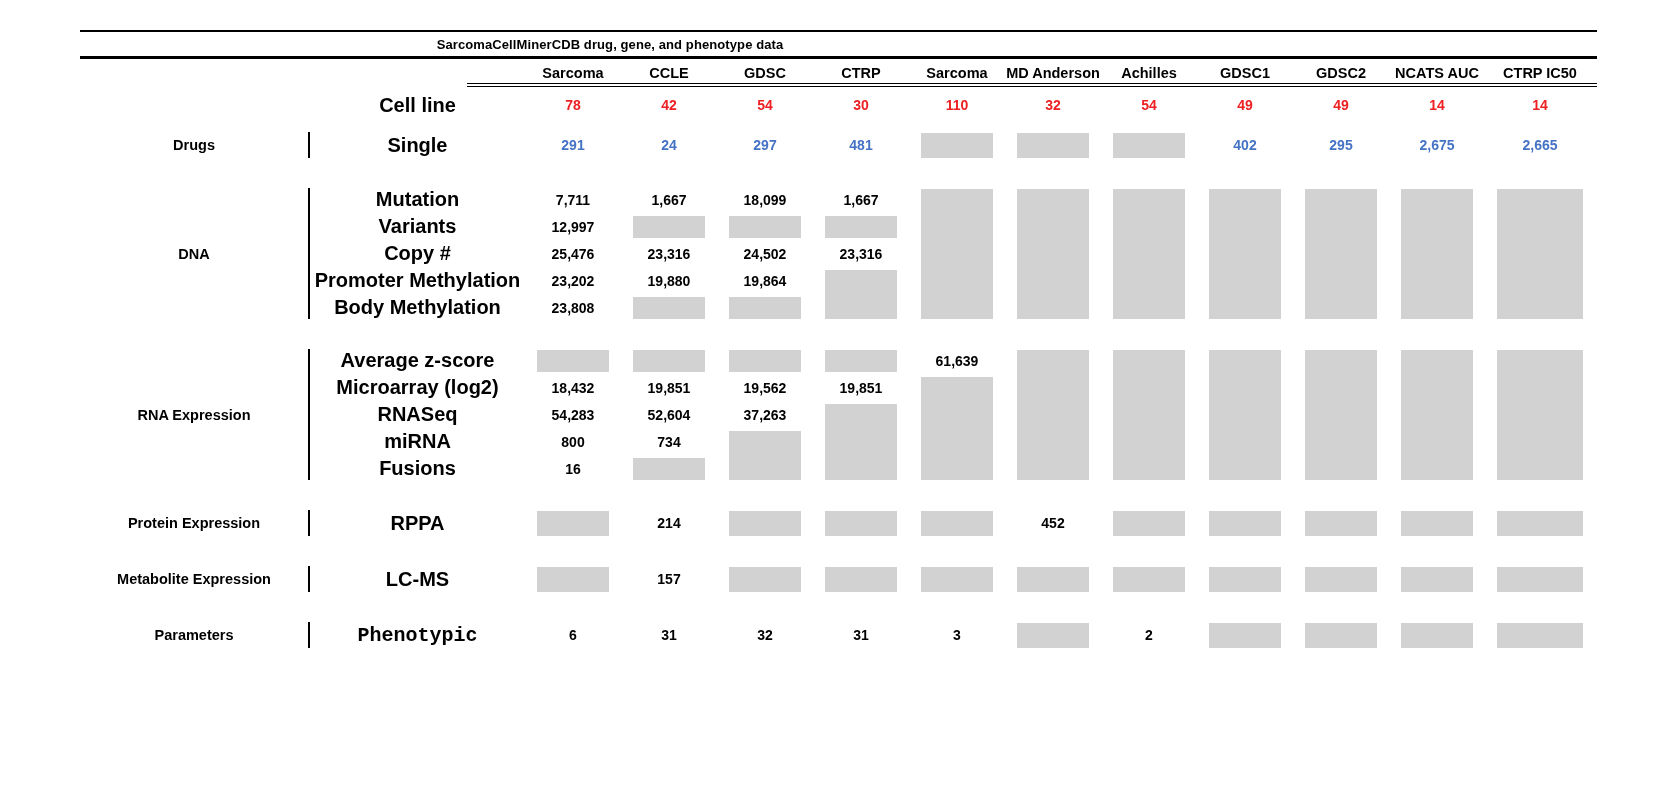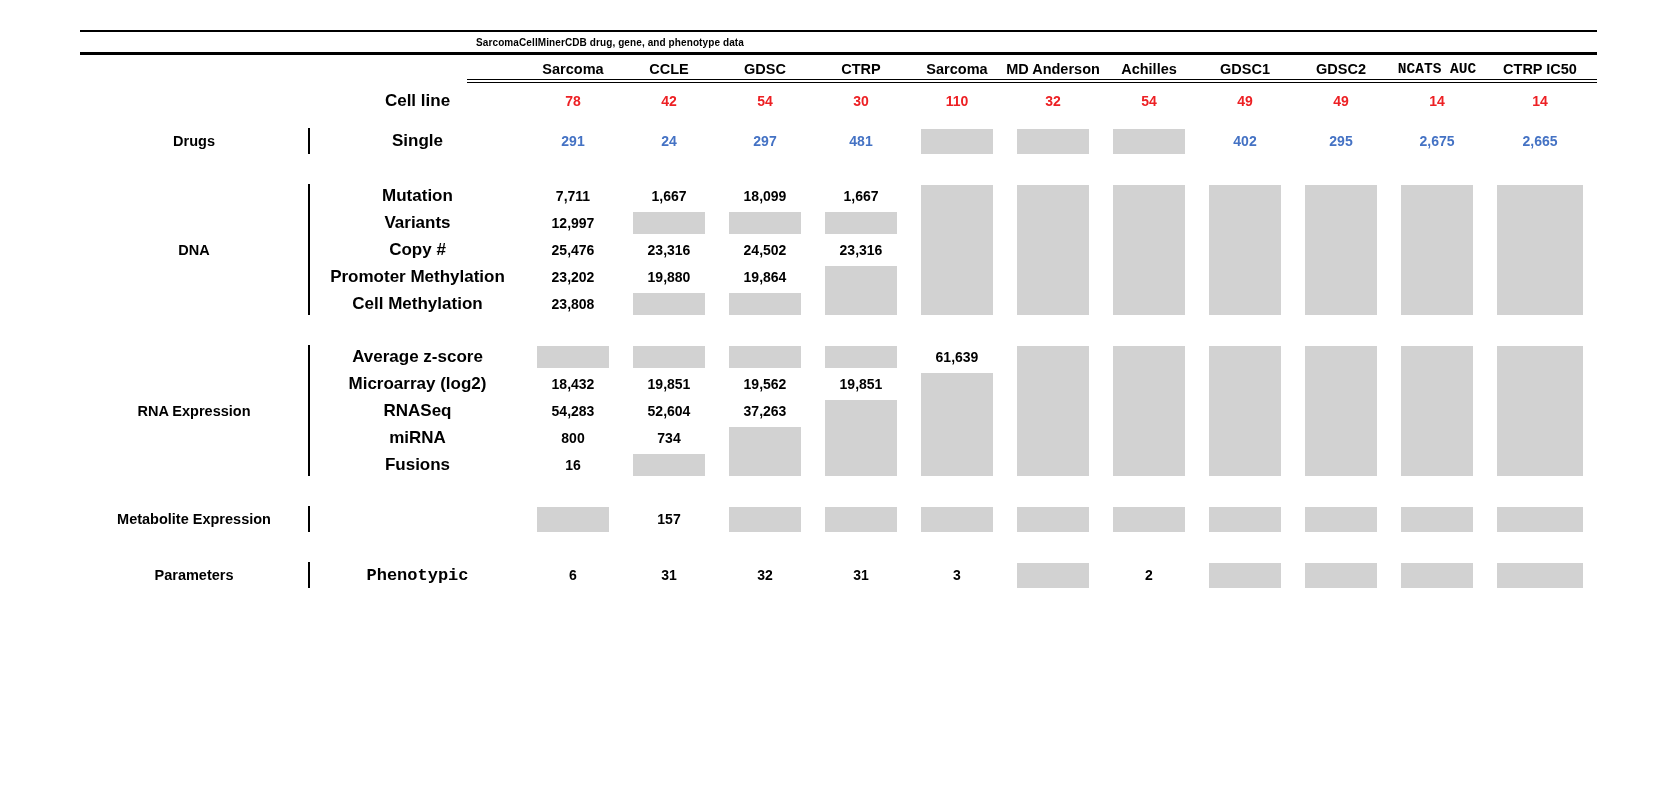--- a/index.html
+++ b/index.html
@@ -3,34 +3,34 @@
 <meta charset="utf-8">
 <style>
   html,body{margin:0;padding:0;background:#fff;}
   body{
     width:1669px;height:800px;overflow:hidden;
     font-family:"Liberation Sans",sans-serif;font-weight:bold;color:#000;
     --red:#ed2024;--blue:#4472c4;--gray:#d2d2d2;
   }
   .wrap{padding:30px 0 0 80px;}
   .title-band{width:1517px;border-top:2px solid #000;border-bottom:3px solid #000;padding:5px 0 4px 0;}
-  .title-text{width:1060px;text-align:center;font-size:10px;letter-spacing:.1px;}
+  .title-text{width:1060px;text-align:center;font-size:13px;letter-spacing:.1px;}
   .grid{display:grid;grid-template-columns:230px 215px repeat(10,96px) 110px;width:1517px;}
   .c{text-align:center;}
   .hdr-top{margin-top:22px;height:22px;}
   .hdr-cell{font-size:14.5px;white-space:nowrap;display:flex;align-items:flex-end;justify-content:center;padding-bottom:2px;}
   .underlined{display:inline-block;border-bottom:2px solid #000;padding:0 14px 2px 14px;}
   .hdr-labels{height:24px;}
   .double-rule{width:1130px;margin-left:387px;height:0;border-bottom:4px double #000;}
   .cellline{margin-top:5px;height:26px;}
   .section{margin-bottom:26px;}
   .section-first{margin-top:12px;}
   .cat{grid-column:1;display:flex;align-items:center;justify-content:center;text-align:center;
        font-size:14.5px;border-right:2px solid #000;margin:2px 0;white-space:nowrap;}
-  .sub{grid-column:2;display:flex;align-items:center;justify-content:center;font-size:17px;white-space:nowrap;}
+  .sub{grid-column:2;display:flex;align-items:center;justify-content:center;font-size:20px;white-space:nowrap;}
   .val{display:flex;align-items:center;justify-content:center;font-size:14px;white-space:nowrap;}
   .red{color:var(--red);}
   .blue{color:var(--blue);}
   .box{background:var(--gray);margin:2.5px 12px;}
 </style>
 </head>
 <body style="--red: #ed2024; --blue: #4472c4; --gray: #d2d2d2;">
 
 <div class="wrap">
 
@@ -42,21 +42,21 @@
   <div class="grid hdr-labels" id="hdr-labels">
       <div class="c hdr-cell" style="grid-column: 3;">Sarcoma</div>
       <div class="c hdr-cell" style="grid-column: 4;">CCLE</div>
       <div class="c hdr-cell" style="grid-column: 5; text-align: right;">GDSC</div>
       <div class="c hdr-cell" style="grid-column: 6;">CTRP</div>
       <div class="c hdr-cell" style="grid-column: 7;">Sarcoma</div>
       <div class="c hdr-cell" style="grid-column: 8;">MD Anderson</div>
       <div class="c hdr-cell" style="grid-column: 9;">Achilles</div>
       <div class="c hdr-cell" style="grid-column: 10;">GDSC1</div>
       <div class="c hdr-cell" style="grid-column: 11;">GDSC2</div>
-      <div class="c hdr-cell" style="grid-column: 12; font-family: Liberation Mono, monospace;">NCATS AUC</div>
+      <div class="c hdr-cell" style="grid-column: 12;">NCATS AUC</div>
       <div class="c hdr-cell" style="grid-column: 13;">CTRP IC50</div>
     </div>
 
   <div class="double-rule"></div>
 
   <div class="grid cellline" id="cellline">
       <div class="sub" style="grid-column: 2;">Cell line</div>
       <div class="val red" style="grid-column: 3;">78</div>
       <div class="val red" style="grid-column: 4;">42</div>
       <div class="val red" style="grid-column: 5;">54</div>
@@ -88,21 +88,21 @@
           <div class="val blue" style="grid-area: 1 / 13;">2,665</div>
         </div>
       </section>
       <section class="section">
         <div class="grid" style="grid-auto-rows: 27px;">
           <div class="cat" style="grid-row: 1 / 6;">DNA</div>
           <div class="sub" style="grid-area: 1 / 2;">Mutation</div>
           <div class="sub" style="grid-area: 2 / 2;">Variants</div>
           <div class="sub" style="grid-area: 3 / 2;">Copy #</div>
           <div class="sub" style="grid-area: 4 / 2;">Promoter Methylation</div>
-          <div class="sub" style="grid-area: 5 / 2;">Cell Methylation</div>
+          <div class="sub" style="grid-area: 5 / 2;">Body Methylation</div>
           <div class="val" style="grid-area: 1 / 3;">7,711</div>
           <div class="val" style="grid-area: 2 / 3;">12,997</div>
           <div class="val" style="grid-area: 3 / 3;">25,476</div>
           <div class="val" style="grid-area: 4 / 3;">23,202</div>
           <div class="val" style="grid-area: 5 / 3;">23,808</div>
           <div class="val" style="grid-area: 1 / 4;">1,667</div>
           <div class="box" style="grid-area: 2 / 4 / span 1;"></div>
           <div class="val" style="grid-area: 3 / 4;">23,316</div>
           <div class="val" style="grid-area: 4 / 4;">19,880</div>
           <div class="box" style="grid-area: 5 / 4 / span 1;"></div>
@@ -154,21 +154,39 @@
           <div class="box" style="grid-area: 1 / 8 / span 5;"></div>
           <div class="box" style="grid-area: 1 / 9 / span 5;"></div>
           <div class="box" style="grid-area: 1 / 10 / span 5;"></div>
           <div class="box" style="grid-area: 1 / 11 / span 5;"></div>
           <div class="box" style="grid-area: 1 / 12 / span 5;"></div>
           <div class="box" style="grid-area: 1 / 13 / span 5;"></div>
         </div>
       </section>
       <section class="section">
         <div class="grid" style="grid-auto-rows: 30px;">
+          <div class="cat" style="grid-row: 1 / 2;">Protein Expression</div>
+          <div class="sub" style="grid-area: 1 / 2;">RPPA</div>
+          <div class="box" style="grid-area: 1 / 3 / span 1;"></div>
+          <div class="val" style="grid-area: 1 / 4;">214</div>
+          <div class="box" style="grid-area: 1 / 5 / span 1;"></div>
+          <div class="box" style="grid-area: 1 / 6 / span 1;"></div>
+          <div class="box" style="grid-area: 1 / 7 / span 1;"></div>
+          <div class="val" style="grid-area: 1 / 8;">452</div>
+          <div class="box" style="grid-area: 1 / 9 / span 1;"></div>
+          <div class="box" style="grid-area: 1 / 10 / span 1;"></div>
+          <div class="box" style="grid-area: 1 / 11 / span 1;"></div>
+          <div class="box" style="grid-area: 1 / 12 / span 1;"></div>
+          <div class="box" style="grid-area: 1 / 13 / span 1;"></div>
+        </div>
+      </section>
+      <section class="section">
+        <div class="grid" style="grid-auto-rows: 30px;">
           <div class="cat" style="grid-row: 1 / 2;">Metabolite Expression</div>
+          <div class="sub" style="grid-area: 1 / 2;">LC-MS</div>
           <div class="box" style="grid-area: 1 / 3 / span 1;"></div>
           <div class="val" style="grid-area: 1 / 4;">157</div>
           <div class="box" style="grid-area: 1 / 5 / span 1;"></div>
           <div class="box" style="grid-area: 1 / 6 / span 1;"></div>
           <div class="box" style="grid-area: 1 / 7 / span 1;"></div>
           <div class="box" style="grid-area: 1 / 8 / span 1;"></div>
           <div class="box" style="grid-area: 1 / 9 / span 1;"></div>
           <div class="box" style="grid-area: 1 / 10 / span 1;"></div>
           <div class="box" style="grid-area: 1 / 11 / span 1;"></div>
           <div class="box" style="grid-area: 1 / 12 / span 1;"></div>

